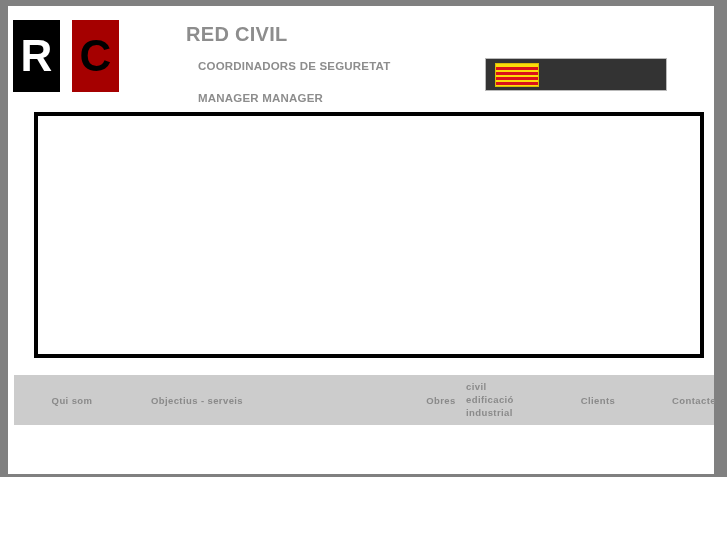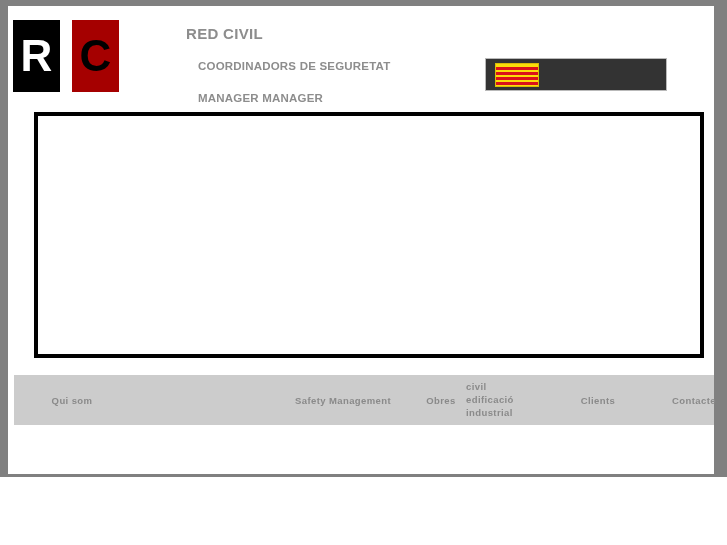--- a/index.html
+++ b/index.html
@@ -73,21 +73,21 @@
     background: #a50000;
     color: #000000;
   }
 
   .brand {
     position: absolute;
     left: 178px;
     top: 18px;
   }
   .brand-title {
-    font-size: 15px;
+    font-size: 20px;
     font-weight: bold;
     color: #8d8d8d;
     letter-spacing: 0.3px;
     line-height: 20px;
     margin: 0;
     font-family: "Liberation Sans", sans-serif;
   }
   .brand-sub {
     font-size: 11.5px;
     font-weight: bold;
@@ -233,24 +233,24 @@
     </div>
 
     <div class="content-box"></div>
 
     <div class="nav">
 
       <div class="nav-item nav-i0">
         <span>Qui som</span>
       </div>
 
-
-      <div class="nav-item nav-i2">
-        <span>Safety Management</span>
-      </div>
+      <div class="nav-item nav-i1">
+        <span>Objectius - serveis</span>
+      </div>
+
 
       <div class="nav-item nav-i3">
         <span>Obres</span>
       </div>
 
       <div class="nav-item nav-i4 multiline">
         <span>civil</span>
         <span>edificació</span>
         <span>industrial</span>
       </div>

